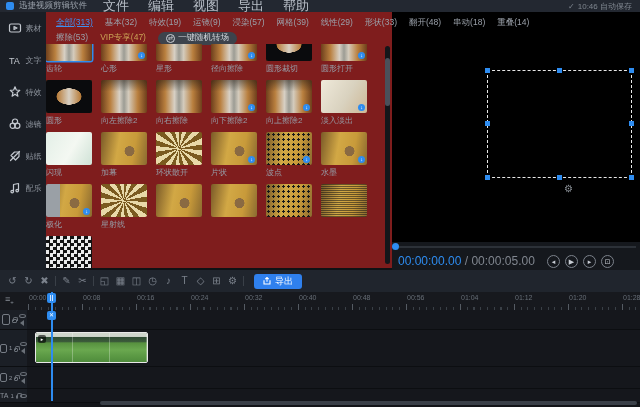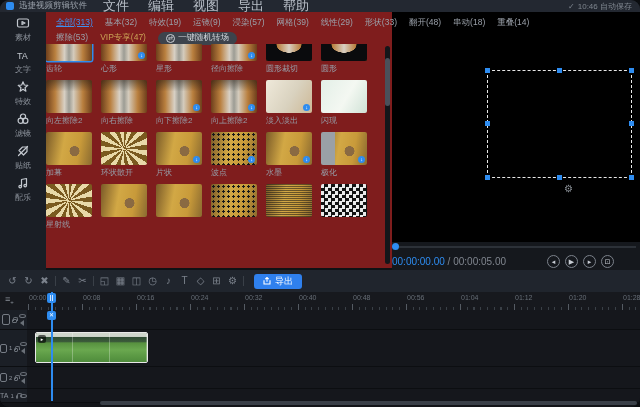--- a/index.html
+++ b/index.html
@@ -1,31 +1,31 @@
 <!DOCTYPE html>
 <html><head>
 <meta charset="utf-8">
 <style>
   *{margin:0;padding:0;box-sizing:border-box;}
   html,body{width:640px;height:407px;overflow:hidden;background:#0b0d10;
     font-family:"Liberation Sans",sans-serif;-webkit-font-smoothing:antialiased;}
-  .stage{position:relative;width:640px;height:407px;background:#101215;overflow:hidden;border-radius:9px;}
+  .stage{position:relative;width:640px;height:407px;background:#101215;overflow:hidden;}
 
   
   .menubar{position:absolute;left:0;top:0;width:640px;height:12px;background:#232831;
     display:flex;align-items:center;z-index:9;}
   .logo{width:8px;height:8px;border-radius:2px;background:#2e8cf0;margin:0 5px 0 6px;flex:none;}
   .app-title{font-size:8.5px;color:#9aa1ab;margin-right:16px;white-space:nowrap;}
   .menu-item{font-size:13px;color:#b9bfc8;margin-right:19px;cursor:default;}
   .autosave{margin-left:auto;margin-right:8px;font-size:8px;color:#7f868f;display:flex;align-items:center;gap:3px;}
   .check{color:#7f868f;font-size:8px;}
 
   
   .sidebar{position:absolute;left:0;top:12px;width:46px;height:258px;background:#1a1e25;z-index:8;}
-  .side-item{height:32px;display:flex;flex-direction:column;align-items:center;justify-content:center;gap:1px;}
+  .side-item{height:32px;display:flex;flex-direction:row;align-items:center;justify-content:center;gap:1px;}
   .side-icon{width:20px;height:17px;display:flex;align-items:center;justify-content:center;border-radius:4px;}
   .side-item.active .side-icon{background:#2e7fe8;}
   .side-label{font-size:8px;color:#8d939c;line-height:9px;white-space:nowrap;}
   .side-item.active .side-label{color:#bcd7ff;}
 
   
   .panel{position:absolute;left:46px;top:12px;width:346px;height:256px;background:#7f1d1d;z-index:7;}
   .tabs{padding:4px 0 0 10px;}
   .tab-row{display:flex;align-items:center;height:14px;margin-bottom:1px;}
   .tab{font-size:8.5px;color:#9aa0a9;margin-right:12px;white-space:nowrap;cursor:default;}
@@ -79,21 +79,21 @@
   .handle{position:absolute;width:5px;height:5px;background:#2e8cf0;}
   .h-tl{left:-3px;top:-3px;} .h-tm{left:50%;margin-left:-3px;top:-3px;} .h-tr{right:-3px;top:-3px;}
   .h-ml{left:-3px;top:50%;margin-top:-3px;} .h-mr{right:-3px;top:50%;margin-top:-3px;}
   .h-bl{left:-3px;bottom:-3px;} .h-bm{left:50%;margin-left:-3px;bottom:-3px;} .h-br{right:-3px;bottom:-3px;}
   .gear{position:absolute;left:172px;top:172px;color:#8a9097;font-size:10px;line-height:10px;}
   .seekrow{position:absolute;left:392px;top:242px;width:248px;height:10px;background:#15181d;}
   .seekline{position:absolute;left:4px;right:4px;top:4px;height:2px;background:#2c3138;}
   .seekdot{position:absolute;left:0;top:1px;width:7px;height:7px;border-radius:50%;background:#2e8cf0;}
   .controlrow{position:absolute;left:392px;top:252px;width:248px;height:18px;background:#15181d;
     display:flex;align-items:center;}
-  .timecode{font-size:10px;white-space:nowrap;}
+  .timecode{font-size:12px;margin-left:6px;white-space:nowrap;}
   .tc-cur{color:#2e8cf0;} .tc-sep,.tc-dur{color:#80868f;}
   .pbtns{margin-left:auto;margin-right:26px;display:flex;gap:5px;}
   .pbtn{width:13px;height:13px;border:1px solid #7c828b;border-radius:50%;color:#c9ced5;
     font-size:7px;display:flex;align-items:center;justify-content:center;line-height:1;}
 
   
   .toolbar{position:absolute;left:0;top:270px;width:640px;height:22px;background:#20252d;
     display:flex;align-items:center;padding-left:6px;z-index:8;}
   .tb-icon{width:13px;height:15px;margin-right:3px;color:#7b828c;font-size:10px;
     display:flex;align-items:center;justify-content:center;line-height:1;}
@@ -269,20 +269,26 @@
             </div>
             <div class="t-label">径向擦除</div>
           </div>
           <div class="cell">
             <div class="thumb art-alley-oval">
               <span class="badge">↓</span>
             </div>
             <div class="t-label">圆形裁切</div>
           </div>
           <div class="cell">
+            <div class="thumb art-alley">
+              <span class="badge">↓</span>
+            </div>
+            <div class="t-label">圆形打开</div>
+          </div>
+          <div class="cell">
             <div class="thumb art-alley-oval"></div>
             <div class="t-label">圆形</div>
           </div>
           <div class="cell">
             <div class="thumb art-alley"></div>
             <div class="t-label">向左擦除2</div>
           </div>
           <div class="cell">
             <div class="thumb art-alley"></div>
             <div class="t-label">向右擦除</div>

